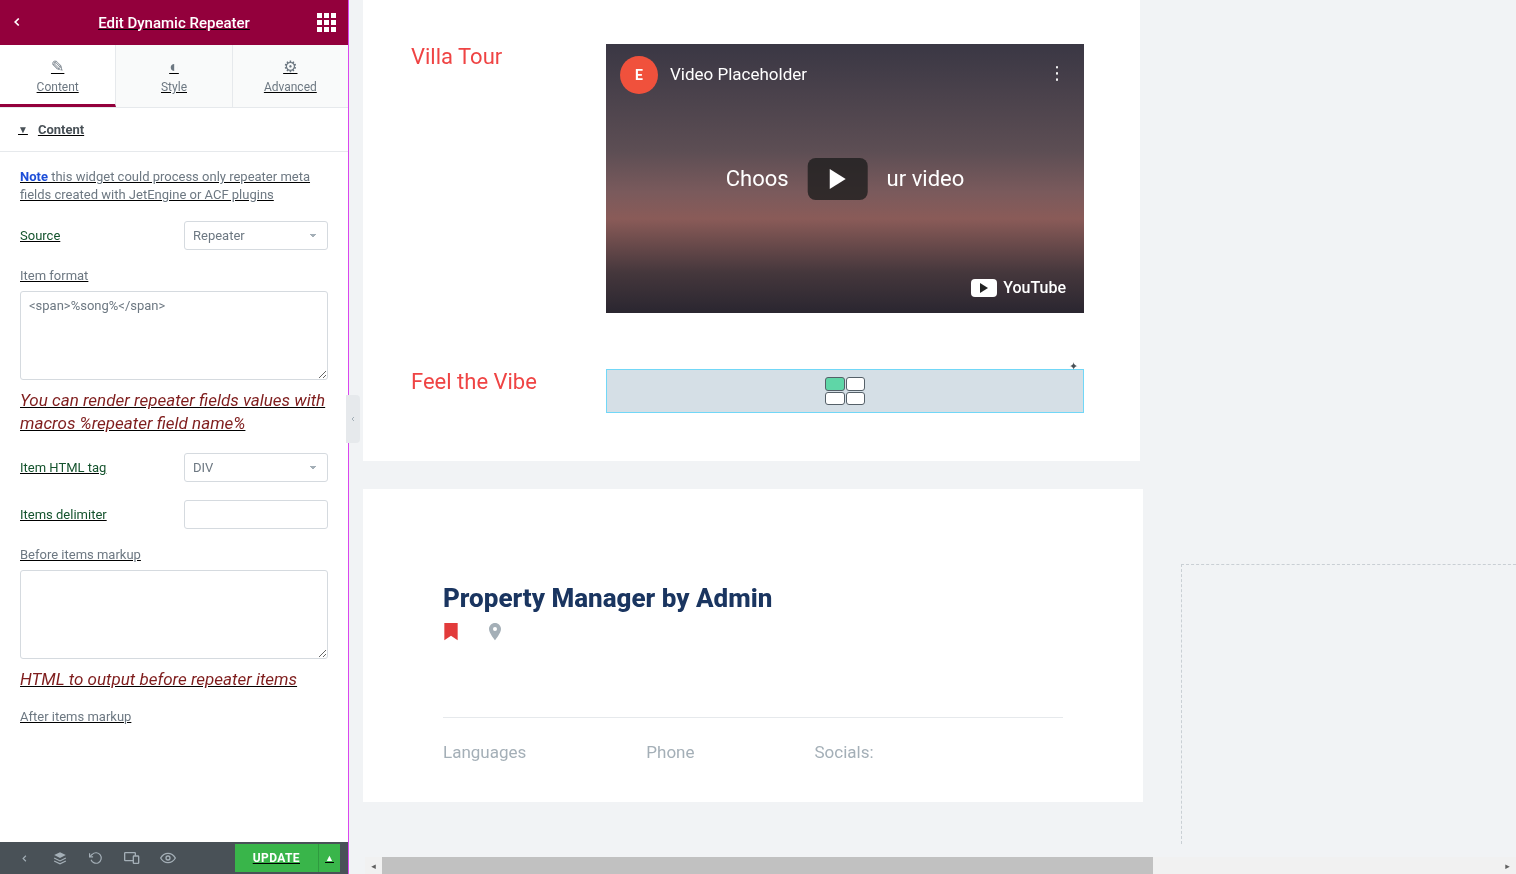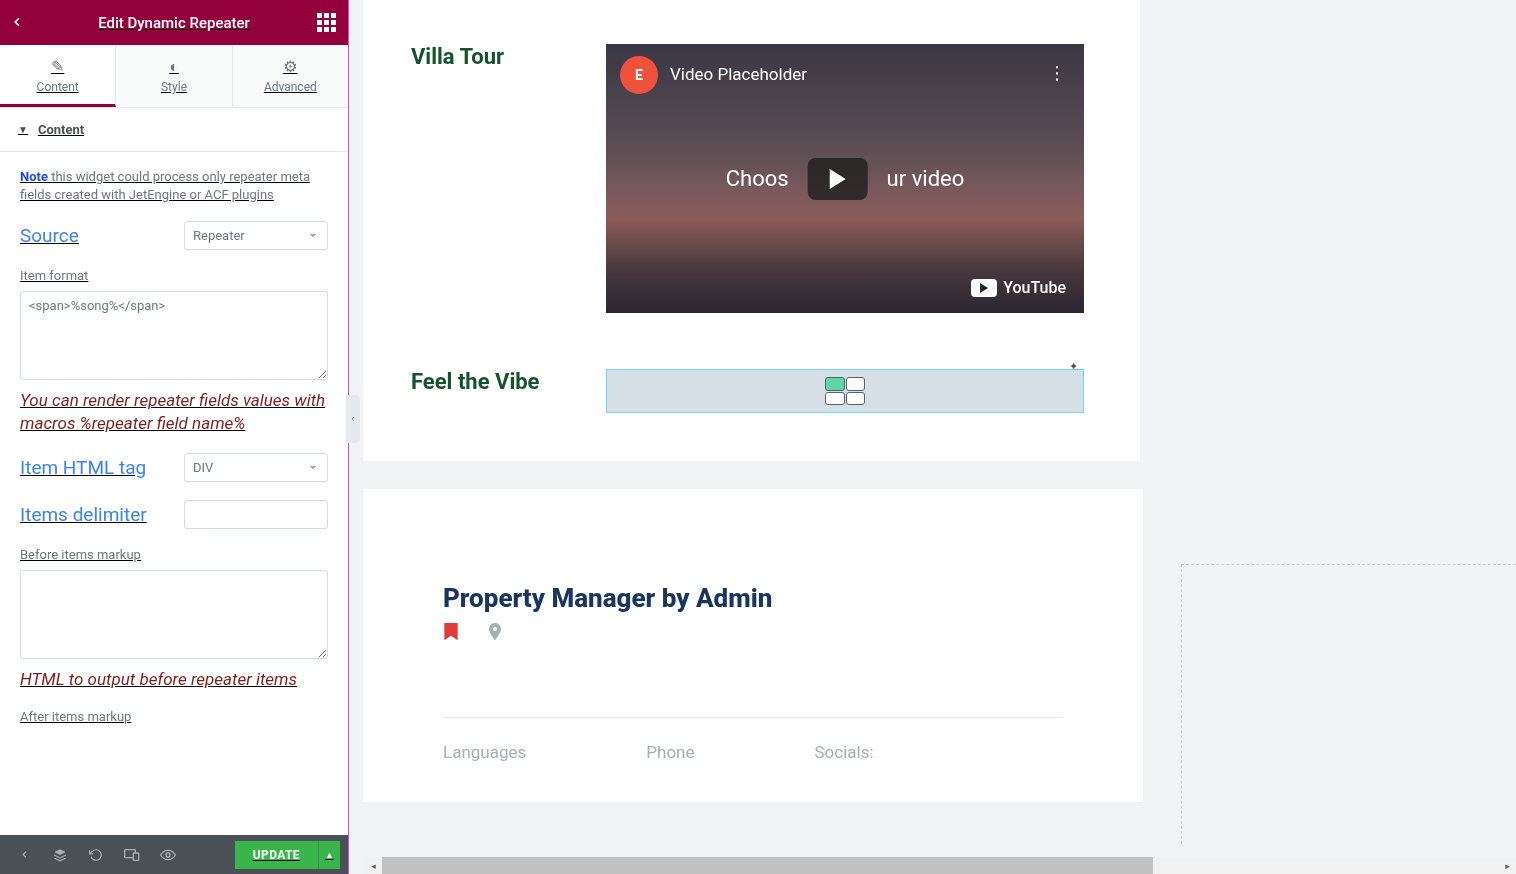--- a/index.html
+++ b/index.html
@@ -116,22 +116,22 @@
     .panel-body .note b {
       color: #1d4ed8;
     }
     .form-row {
       display: flex;
       align-items: center;
       margin-bottom: 18px;
     }
     .form-row label {
       flex: 1;
-      font-size: 19px;
-      color: #3b82f6;
+      font-size: 13px;
+      color: #14532d;
     }
     .form-row .control {
       width: 144px;
     }
     select, input[type="text"], textarea {
       width: 100%;
       border: 1px solid #d5dadf;
       border-radius: 3px;
       padding: 6px 8px;
       font-size: 13px;
@@ -151,21 +151,21 @@
     .helper {
       font-size: 17px;
       font-style: italic;
       color: #7f1d1d;
       margin-top: 6px;
       margin-bottom: 18px;
       line-height: 1.35;
     }
     .sidebar-footer {
       background: #495157;
-      height: 39px;
+      height: 32px;
       display: flex;
       align-items: center;
       padding: 0 8px;
       gap: 4px;
     }
     .sidebar-footer .ficon {
       width: 32px;
       height: 30px;
       display: flex;
       align-items: center;
@@ -242,22 +242,22 @@
       display: flex;
       align-items: flex-start;
       margin-bottom: 56px;
     }
     .card-row:last-child {
       margin-bottom: 0;
     }
     .card-row h2 {
       width: 195px;
       font-size: 22px;
-      font-weight: 700;
-      color: #14532d;
+      font-weight: 400;
+      color: #ef4444;
     }
     .video {
       width: 478px;
       height: 269px;
       background: linear-gradient(to bottom, #3a3744 0%, #5d4e54 40%, #7a5a5c 55%, #8a5b58 65%, #45373c 85%, #2a2630 100%);
       position: relative;
       color: #fff;
     }
     .video .vtitle {
       position: absolute;

